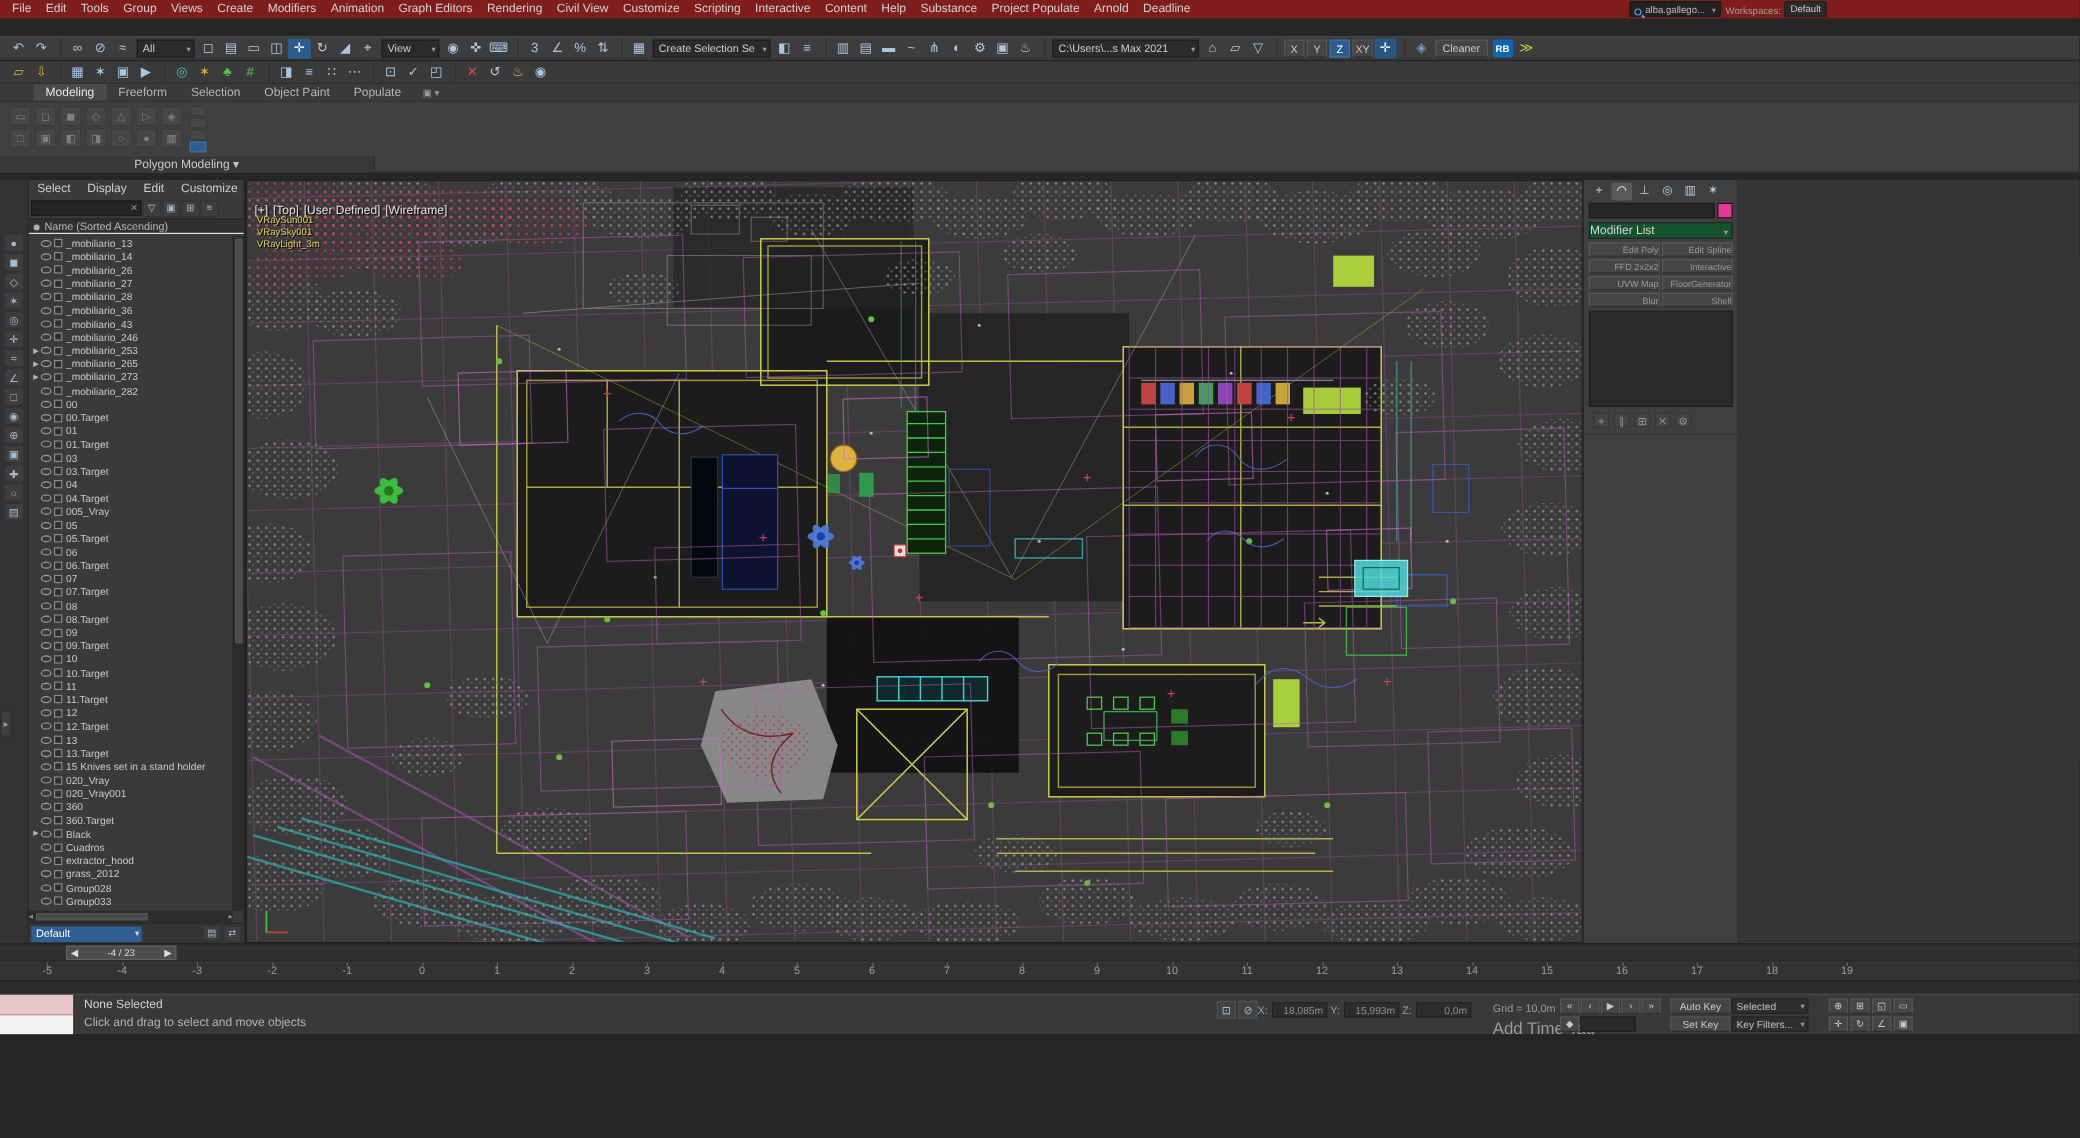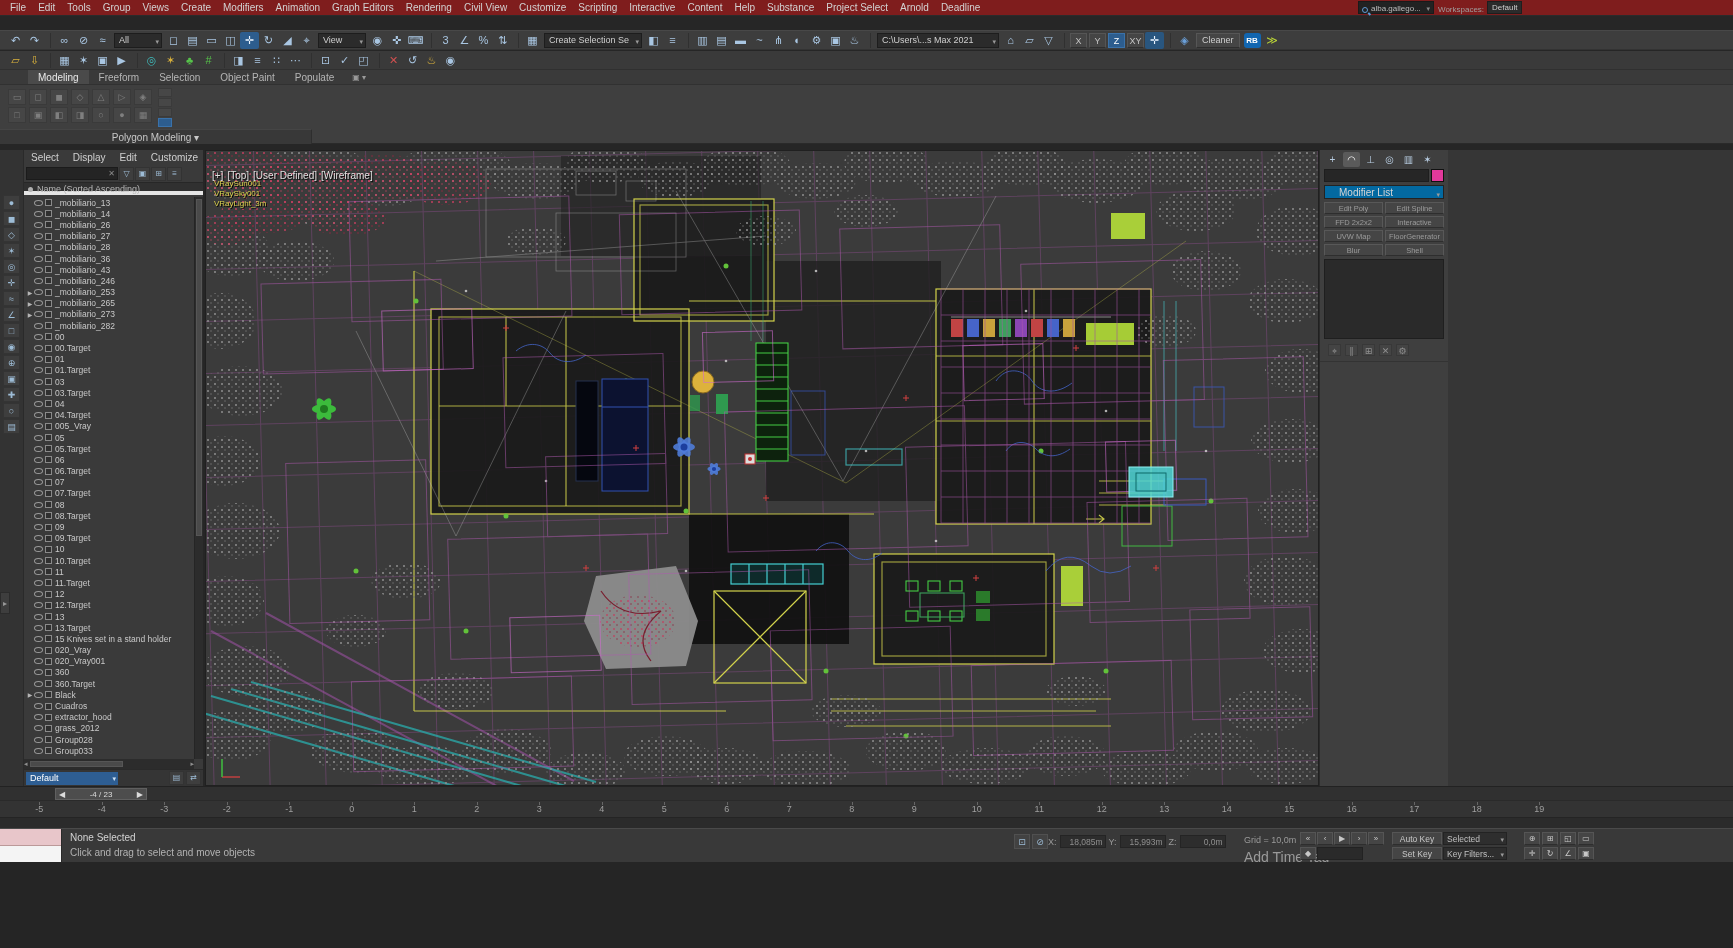--- a/index.html
+++ b/index.html
@@ -59,21 +59,21 @@
   .rail-expand{position:absolute;left:0px;top:592px;width:10px;height:22px;background:#3e3e3e;color:#9a9a9a;font-size:8px;line-height:22px;text-align:center;border:1px solid #2c2c2c}
 
   
   .sx{position:absolute;left:24px;top:150px;width:181px;height:636px;background:#3a3a3a;border-right:2px solid #262626}
   .sx-menu{display:flex;height:15px}
   .sx-menu span{padding:0 7px;line-height:15px;color:#d0d0d0;font-size:10px}
   .sx-search{display:flex;height:17px;align-items:center;padding:0 2px;gap:1px}
   .sx-input{flex:0 0 92px;height:13px;background:#242424;border:1px solid #1b1b1b;position:relative}
   .sx-input .x{position:absolute;right:2px;top:0;font-size:8px;color:#8a8a8a;line-height:12px}
   .sx-ico{width:15px;height:14px;background:#3e3e3e;border:1px solid #333;color:#9dbcd6;font-size:8px;line-height:12px;text-align:center}
-  .sx-header{height:13px;background:#303030;border-top:1px solid #272727;border-bottom:4px solid #e5e5e5;color:#b8b8b8;font-size:9px;line-height:12px;padding-left:4px}
+  .sx-header{height:13px;background:#303030;border-top:1px solid #272727;border-bottom:1px solid #e5e5e5;color:#b8b8b8;font-size:9px;line-height:12px;padding-left:4px}
   .sx-header .dot{display:inline-block;width:5px;height:5px;border-radius:50%;background:#b0b0b0;margin-right:4px}
   .sx-list{position:absolute;top:47px;bottom:27px;left:0;right:9px;overflow:hidden}
   .sx-row{height:11.2px;display:flex;align-items:center;padding-left:2px;color:#c9c9c9;font-size:8.5px;white-space:nowrap}
   .sx-arr{width:8px;font-size:6px;color:#b5b5b5;text-align:center;flex:0 0 auto}
   .sx-eye{width:9px;height:6px;border:1px solid #9a9a9a;border-radius:50%;margin-right:2px;flex:0 0 auto}
   .sx-typ{width:7px;height:7px;border:1px solid #8a8a8a;margin-right:3px;background:#2f2f2f;flex:0 0 auto}
   .sx-vscroll{position:absolute;right:0;top:47px;bottom:27px;width:9px;background:#2c2c2c;border-left:1px solid #252525}
   .sx-vthumb{position:absolute;left:1px;right:1px;top:2px;height:60%;background:#4a4a4a;border:1px solid #565656}
   .sx-hscroll{position:absolute;left:0;right:9px;bottom:17px;height:10px;background:#2c2c2c;display:flex;align-items:center;color:#8f8f8f;font-size:7px}
   .sx-hthumb{height:6px;width:55%;background:#4a4a4a;border:1px solid #565656;margin:0 2px}
@@ -89,24 +89,24 @@
   .vp-stamp{position:absolute;top:28px;left:8px;font-size:8px;line-height:10px;color:#d8cf4c;text-shadow:1px 1px 0 #000}
 
   
   .cp{position:absolute;left:1319px;top:150px;width:129px;height:636px;background:#3f3f3f;border-left:1px solid #2a2a2a}
   .cp-tabs{display:flex;gap:2px;padding:2px 4px;height:18px}
   .cp-tab{width:17px;height:15px;font-size:10px;color:#b8cde2;text-align:center;line-height:15px}
   .cp-tab.active{background:#5a5a5a;border-radius:2px;color:#fff}
   .cp-name-row{display:flex;margin:1px 4px;gap:2px}
   .cp-name{flex:1;height:13px;background:#262626;border:1px solid #1e1e1e}
   .cp-swatch{width:13px;height:13px;background:#e2399b;border:1px solid #111}
-  .cp-modlist{margin:3px 4px;height:14px;background:#0369a1;border:1px solid #232323;font-size:10px;line-height:13px;padding:0 14px;position:relative;color:#d5d5d5}
+  .cp-modlist{margin:3px 4px;height:14px;background:#14532d;border:1px solid #232323;font-size:10px;line-height:13px;padding:0 0;position:relative;color:#d5d5d5}
   .cp-modlist::after{content:"▾";position:absolute;right:3px;top:2px;font-size:7px;color:#9a9a9a}
   .cp-btns{display:grid;grid-template-columns:1fr 1fr;gap:2px;margin:2px 4px}
-  .cp-btn{height:12px;font-size:7.5px;background:#454545;border:1px solid #585858;border-bottom-color:#2e2e2e;color:#9b9b9b;text-align:center;line-height:11px;white-space:nowrap;overflow:hidden}
+  .cp-btn{height:12px;font-size:7.5px;background:#454545;border:1px solid #585858;border-bottom-color:#2e2e2e;color:#9b9b9b;text-align:right;line-height:11px;white-space:nowrap;overflow:hidden}
   .cp-stack{margin:3px 4px;height:80px;background:#2a2a2a;border:1px solid #1f1f1f}
   .cp-stackbar{display:flex;gap:4px;padding:2px 8px}
   .cp-sbi{width:13px;height:12px;color:#8f8f8f;font-size:9px;text-align:center;line-height:12px;background:#444;border:1px solid #383838}
   .cp-div{height:1px;background:#333;margin:3px 0}
 
   .right-void{position:absolute;left:1448px;top:150px;right:0;height:636px;background:#363636}
 
   
   .tslider{position:absolute;top:786px;left:0;right:0;height:14px;background:#303030;border-top:1px solid #222}
   .ts-handle{position:absolute;left:55px;top:1px;width:92px;height:12px;background:#4d4d4d;border:1px solid #606060;display:flex;align-items:center;justify-content:space-between;font-size:8px;color:#dcdcdc;padding:0 3px}
@@ -160,21 +160,21 @@
       <span class="menu-item">Animation</span>
       <span class="menu-item">Graph Editors</span>
       <span class="menu-item">Rendering</span>
       <span class="menu-item">Civil View</span>
       <span class="menu-item">Customize</span>
       <span class="menu-item">Scripting</span>
       <span class="menu-item">Interactive</span>
       <span class="menu-item">Content</span>
       <span class="menu-item">Help</span>
       <span class="menu-item">Substance</span>
-      <span class="menu-item">Project Select</span>
+      <span class="menu-item">Project Populate</span>
       <span class="menu-item">Arnold</span>
       <span class="menu-item">Deadline</span>
     </div>
   <div class="user-search">
     <span class="lens"></span>
     <span>alba.gallego...</span>
     <span class="dd">▾</span>
   </div>
   <div class="workspaces">
     <span>Workspaces:</span>

